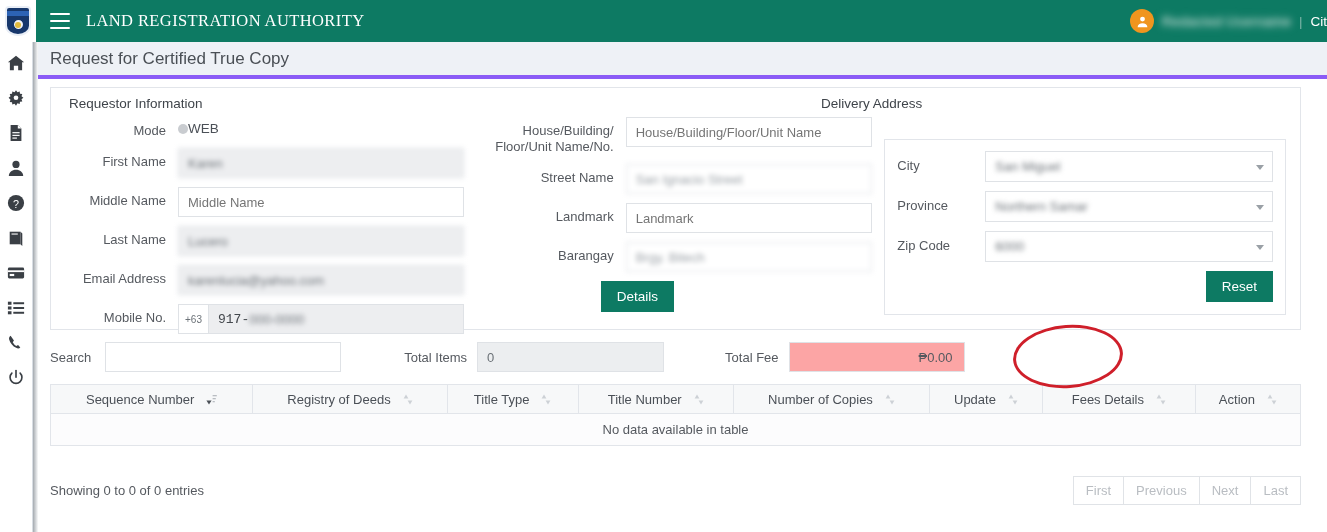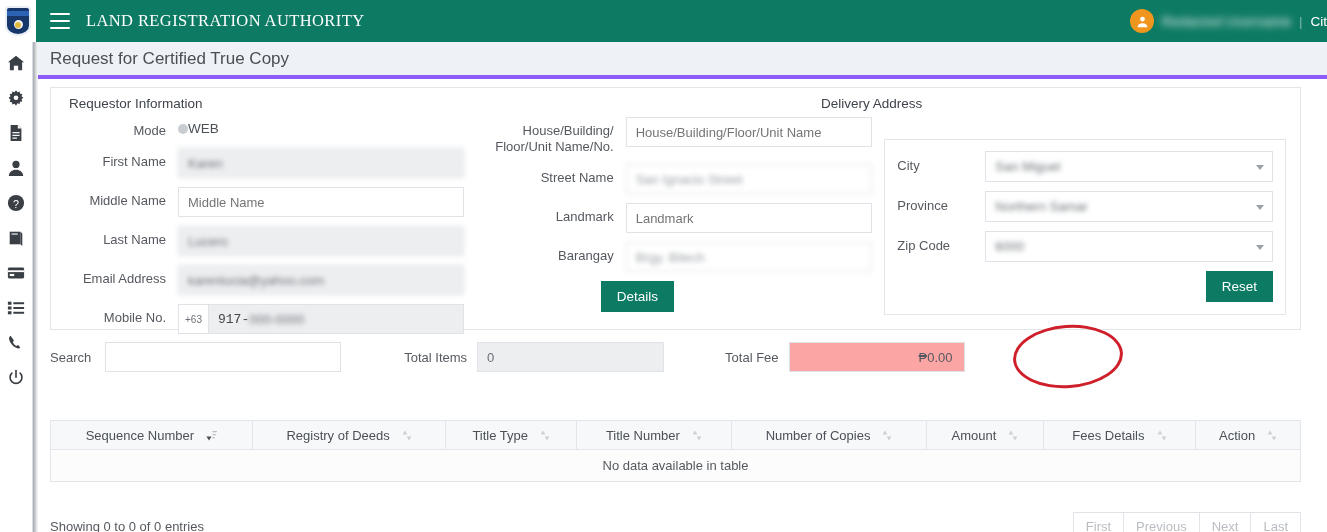--- a/index.html
+++ b/index.html
@@ -180,21 +180,21 @@
     padding-right:11px; font-size:13px; color:#55595f;
   }
   .tb-btns{ margin-left:33px; display:flex; gap:2px; }
   .ellipse{
     position:absolute; left:963px; top:-5px; width:110px; height:63px;
     border:3px solid #cf1f2a; border-radius:50%;
     transform:rotate(-4deg); pointer-events:none;
   }
 
   
-  table{ width:100%; border-collapse:collapse;margin-top:36px; }
+  table{ width:100%; border-collapse:collapse; }
   thead th{
     background:#f7f8f9; border:1px solid #e2e5ea;
     font-weight:normal; font-size:13px; color:#4b5057;
     height:29px; padding:0 10px; white-space:nowrap;
   }
   .th-in{ display:flex; align-items:center; justify-content:center; gap:12px;}
   .sorticon{ display:inline-block; line-height:0; }
   tbody td{
     border:1px solid #e2e5ea; border-top:none; background:#fcfcfd;
     height:32px; text-align:center; font-size:13px; color:#55595f;
@@ -513,21 +513,21 @@
               <span class="sorticon">
                 <svg width="10" height="13" viewBox="0 0 10 13">
                     <path d="M3 1.5 0.6 5.5h4.8z" fill="#cdd1d6"></path>
                     <path d="M7 11.5 4.6 7.5h4.8z" fill="#cdd1d6"></path>
                   </svg>
               </span>
             </div>
           </th>
           <th>
             <div class="th-in">
-              <span>Amount</span>
+              <span>Update</span>
               <span class="sorticon">
                 <svg width="10" height="13" viewBox="0 0 10 13">
                     <path d="M3 1.5 0.6 5.5h4.8z" fill="#cdd1d6"></path>
                     <path d="M7 11.5 4.6 7.5h4.8z" fill="#cdd1d6"></path>
                   </svg>
               </span>
             </div>
           </th>
           <th>
             <div class="th-in">

